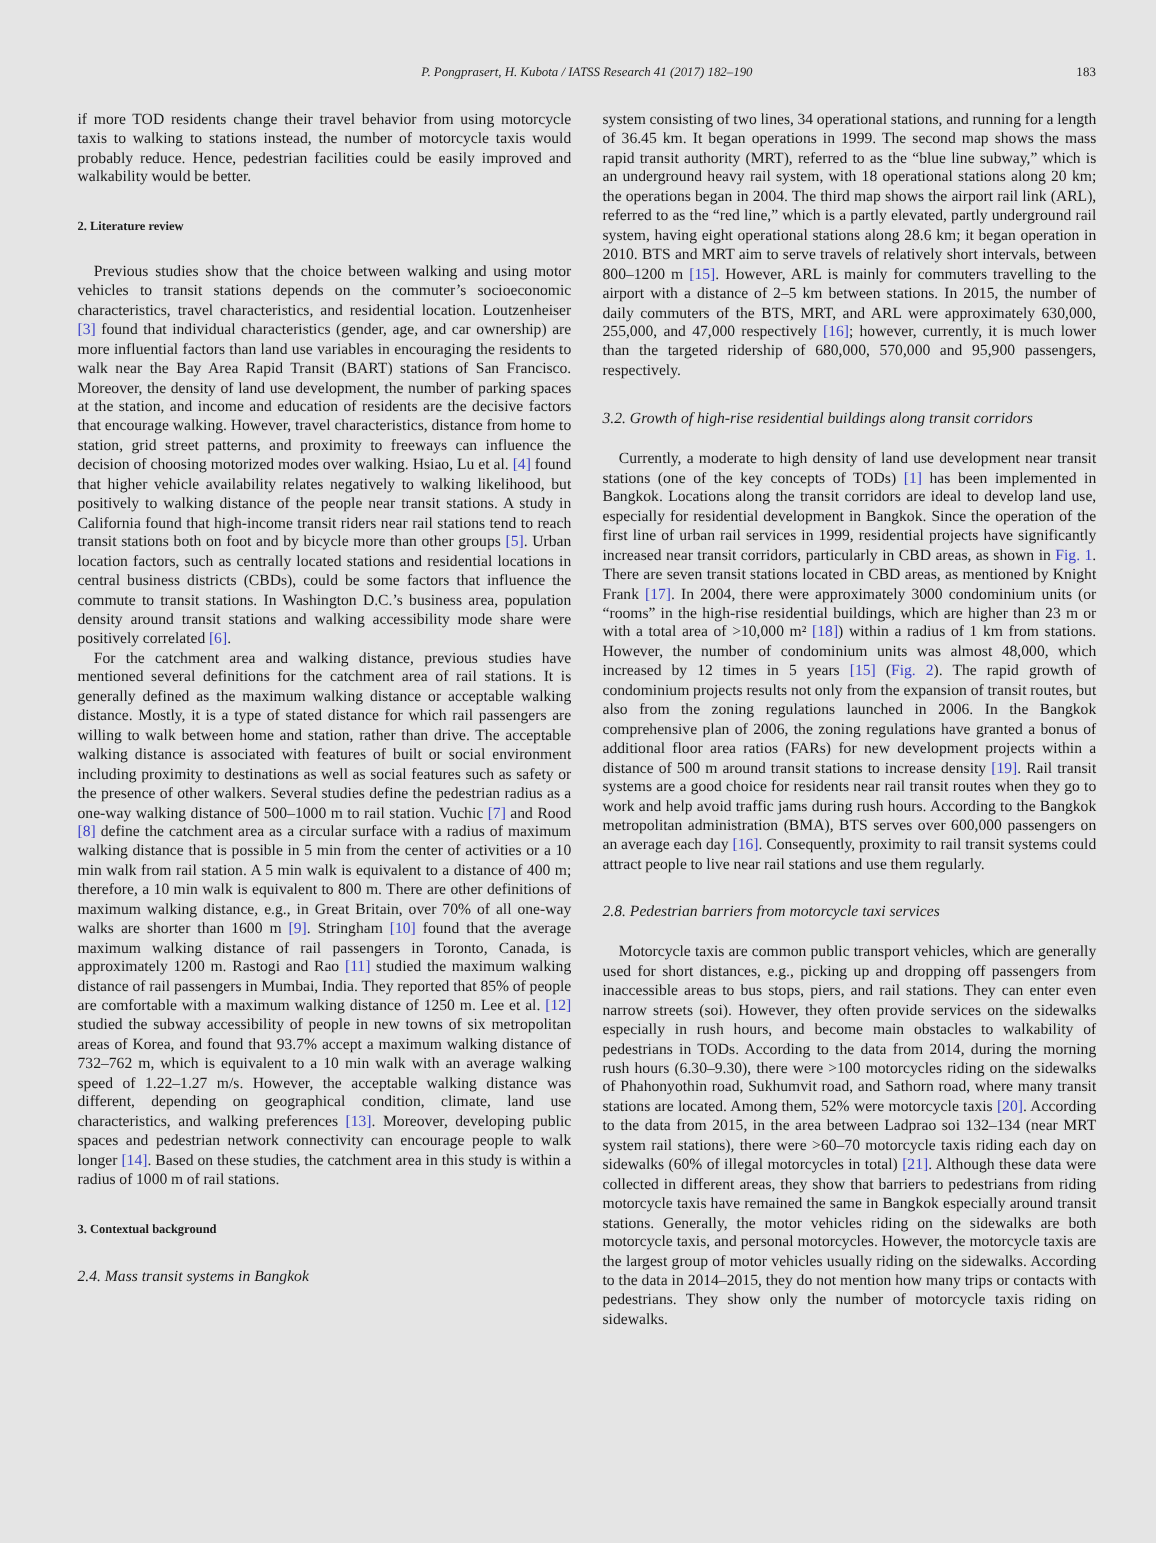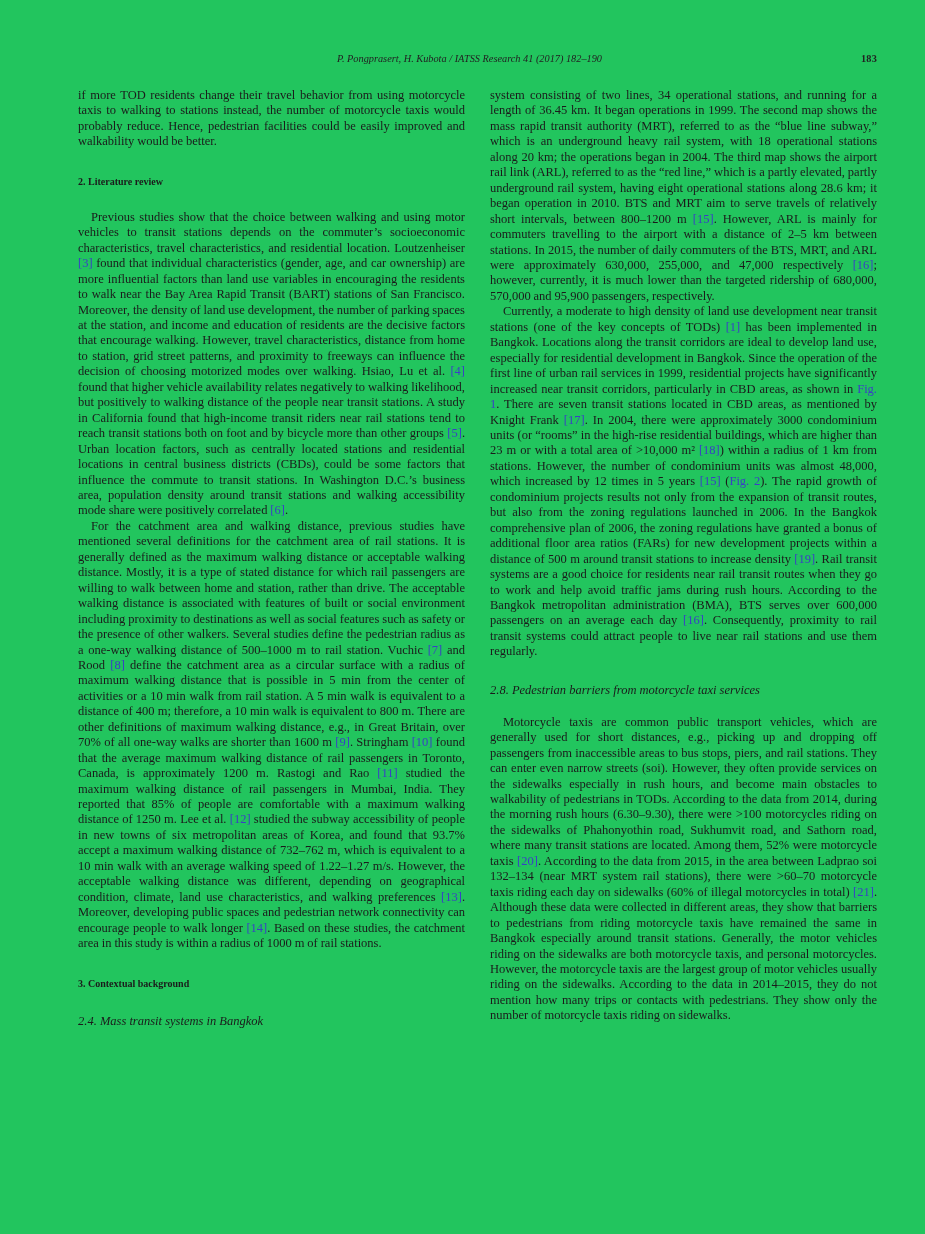--- a/index.html
+++ b/index.html
@@ -2,34 +2,34 @@
 <html lang="en" style="--link-color: #3a3fc6; --text-color: #1b1b1b;"><head>
 <meta charset="utf-8">
 <style>
   :root{
     --link-color:#3a3fc6;
     --text-color:#1b1b1b;
   }
   html,body{margin:0;padding:0;}
   body{width:925px;height:1234px;background:#ffffff;}
   .page{
-    position:relative;width:925px;height:1234px;background:#22c55e;overflow:hidden;
+    position:relative;width:925px;height:1234px;background:#e5e5e5;overflow:hidden;
     font-family:"Liberation Serif","DejaVu Serif",serif;color:var(--text-color);
     -webkit-hyphens:auto;hyphens:auto;
   }
   .running-header{
     position:absolute;top:53px;left:62px;right:48px;height:14px;
     text-align:center;font-size:10.3px;font-style:italic;color:#222;
   }
   .running-header .page-num{
-    position:absolute;right:0;top:0;font-style:normal;letter-spacing:.2px;font-weight:bold;
+    position:absolute;right:0;top:0;font-style:normal;letter-spacing:.2px;
   }
   .content{
     position:absolute;top:88px;left:62px;right:48px;
-    display:flex;gap:25px;margin-left:16px;
+    display:flex;gap:25px;
   }
   .col{width:395px;}
   p.para{
     margin:0;text-align:justify;font-size:12.5px;line-height:15.45px;
     word-spacing:-0.2px;
   }
   p.para.indent{text-indent:13px;}
   h2.section-heading{
     font-size:10px;font-weight:bold;margin:24px 0 21px 0;line-height:15px;
   }
@@ -50,18 +50,19 @@
     <div class="col">
         <p class="para">if more TOD residents change their travel behavior from using motorcycle taxis to walking to stations instead, the number of motorcycle taxis would probably reduce. Hence, pedestrian facilities could be easily improved and walkability would be better.</p>
         <h2 class="section-heading">2. Literature review</h2>
         <p class="para indent">Previous studies show that the choice between walking and using motor vehicles to transit stations depends on the commuter’s socioeconomic characteristics, travel characteristics, and residential location. Loutzenheiser <span class="citation">[3]</span> found that individual characteristics (gender, age, and car ownership) are more influential factors than land use variables in encouraging the residents to walk near the Bay Area Rapid Transit (BART) stations of San Francisco. Moreover, the density of land use development, the number of parking spaces at the station, and income and education of residents are the decisive factors that encourage walking. However, travel characteristics, distance from home to station, grid street patterns, and proximity to freeways can influence the decision of choosing motorized modes over walking. Hsiao, Lu et al. <span class="citation">[4]</span> found that higher vehicle availability relates negatively to walking likelihood, but positively to walking distance of the people near transit stations. A study in California found that high-income transit riders near rail stations tend to reach transit stations both on foot and by bicycle more than other groups <span class="citation">[5]</span>. Urban location factors, such as centrally located stations and residential locations in central business districts (CBDs), could be some factors that influence the commute to transit stations. In Washington D.C.’s business area, population density around transit stations and walking accessibility mode share were positively correlated <span class="citation">[6]</span>.</p>
         <p class="para indent">For the catchment area and walking distance, previous studies have mentioned several definitions for the catchment area of rail stations. It is generally defined as the maximum walking distance or acceptable walking distance. Mostly, it is a type of stated distance for which rail passengers are willing to walk between home and station, rather than drive. The acceptable walking distance is associated with features of built or social environment including proximity to destinations as well as social features such as safety or the presence of other walkers. Several studies define the pedestrian radius as a one-way walking distance of 500–1000 m to rail station. Vuchic <span class="citation">[7]</span> and Rood <span class="citation">[8]</span> define the catchment area as a circular surface with a radius of maximum walking distance that is possible in 5 min from the center of activities or a 10 min walk from rail station. A 5 min walk is equivalent to a distance of 400 m; therefore, a 10 min walk is equivalent to 800 m. There are other definitions of maximum walking distance, e.g., in Great Britain, over 70% of all one-way walks are shorter than 1600 m <span class="citation">[9]</span>. Stringham <span class="citation">[10]</span> found that the average maximum walking distance of rail passengers in Toronto, Canada, is approximately 1200 m. Rastogi and Rao <span class="citation">[11]</span> studied the maximum walking distance of rail passengers in Mumbai, India. They reported that 85% of people are comfortable with a maximum walking distance of 1250 m. Lee et al. <span class="citation">[12]</span> studied the subway accessibility of people in new towns of six metropolitan areas of Korea, and found that 93.7% accept a maximum walking distance of 732–762 m, which is equivalent to a 10 min walk with an average walking speed of 1.22–1.27 m/s. However, the acceptable walking distance was different, depending on geographical condition, climate, land use characteristics, and walking preferences <span class="citation">[13]</span>. Moreover, developing public spaces and pedestrian network connectivity can encourage people to walk longer <span class="citation">[14]</span>. Based on these studies, the catchment area in this study is within a radius of 1000 m of rail stations.</p>
         <h2 class="section-heading">3. Contextual background</h2>
         <h3 class="subsection-heading">2.4. Mass transit systems in Bangkok</h3>
       </div>
     <div class="col">
         <p class="para">system consisting of two lines, 34 operational stations, and running for a length of 36.45 km. It began operations in 1999. The second map shows the mass rapid transit authority (MRT), referred to as the “blue line subway,” which is an underground heavy rail system, with 18 operational stations along 20 km; the operations began in 2004. The third map shows the airport rail link (ARL), referred to as the “red line,” which is a partly elevated, partly underground rail system, having eight operational stations along 28.6 km; it began operation in 2010. BTS and MRT aim to serve travels of relatively short intervals, between 800–1200 m <span class="citation">[15]</span>. However, ARL is mainly for commuters travelling to the airport with a distance of 2–5 km between stations. In 2015, the number of daily commuters of the BTS, MRT, and ARL were approximately 630,000, 255,000, and 47,000 respectively <span class="citation">[16]</span>; however, currently, it is much lower than the targeted ridership of 680,000, 570,000 and 95,900 passengers, respectively.</p>
+        <h3 class="subsection-heading">3.2. Growth of high-rise residential buildings along transit corridors</h3>
         <p class="para indent">Currently, a moderate to high density of land use development near transit stations (one of the key concepts of TODs) <span class="citation">[1]</span> has been implemented in Bangkok. Locations along the transit corridors are ideal to develop land use, especially for residential development in Bangkok. Since the operation of the first line of urban rail services in 1999, residential projects have significantly increased near transit corridors, particularly in CBD areas, as shown in <span class="citation">Fig. 1</span>. There are seven transit stations located in CBD areas, as mentioned by Knight Frank <span class="citation">[17]</span>. In 2004, there were approximately 3000 condominium units (or “rooms” in the high-rise residential buildings, which are higher than 23 m or with a total area of &gt;10,000 m² <span class="citation">[18]</span>) within a radius of 1 km from stations. However, the number of condominium units was almost 48,000, which increased by 12 times in 5 years <span class="citation">[15]</span> (<span class="citation">Fig. 2</span>). The rapid growth of condominium projects results not only from the expansion of transit routes, but also from the zoning regulations launched in 2006. In the Bangkok comprehensive plan of 2006, the zoning regulations have granted a bonus of additional floor area ratios (FARs) for new development projects within a distance of 500 m around transit stations to increase density <span class="citation">[19]</span>. Rail transit systems are a good choice for residents near rail transit routes when they go to work and help avoid traffic jams during rush hours. According to the Bangkok metropolitan administration (BMA), BTS serves over 600,000 passengers on an average each day <span class="citation">[16]</span>. Consequently, proximity to rail transit systems could attract people to live near rail stations and use them regularly.</p>
         <h3 class="subsection-heading">2.8. Pedestrian barriers from motorcycle taxi services</h3>
         <p class="para indent">Motorcycle taxis are common public transport vehicles, which are generally used for short distances, e.g., picking up and dropping off passengers from inaccessible areas to bus stops, piers, and rail stations. They can enter even narrow streets (soi). However, they often provide services on the sidewalks especially in rush hours, and become main obstacles to walkability of pedestrians in TODs. According to the data from 2014, during the morning rush hours (6.30–9.30), there were &gt;100 motorcycles riding on the sidewalks of Phahonyothin road, Sukhumvit road, and Sathorn road, where many transit stations are located. Among them, 52% were motorcycle taxis <span class="citation">[20]</span>. According to the data from 2015, in the area between Ladprao soi 132–134 (near MRT system rail stations), there were &gt;60–70 motorcycle taxis riding each day on sidewalks (60% of illegal motorcycles in total) <span class="citation">[21]</span>. Although these data were collected in different areas, they show that barriers to pedestrians from riding motorcycle taxis have remained the same in Bangkok especially around transit stations. Generally, the motor vehicles riding on the sidewalks are both motorcycle taxis, and personal motorcycles. However, the motorcycle taxis are the largest group of motor vehicles usually riding on the sidewalks. According to the data in 2014–2015, they do not mention how many trips or contacts with pedestrians. They show only the number of motorcycle taxis riding on sidewalks.</p>
       </div>
   </div>
 </div>
 
 </body></html>

